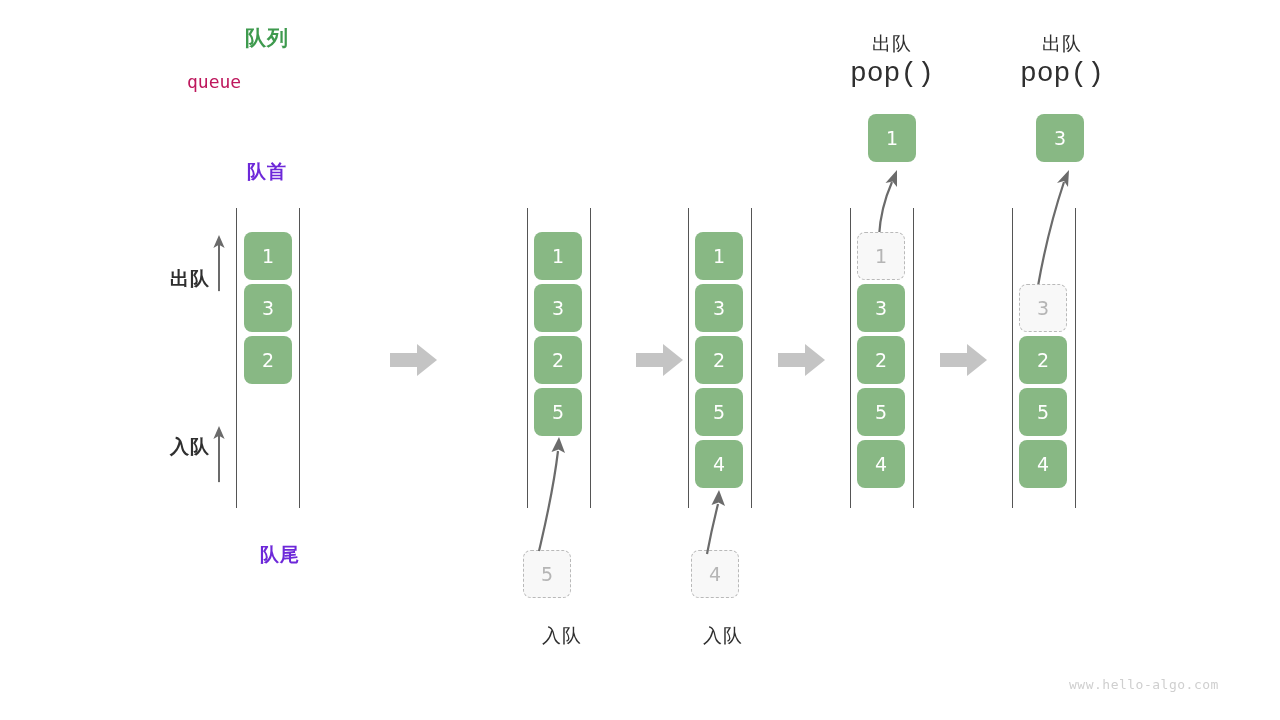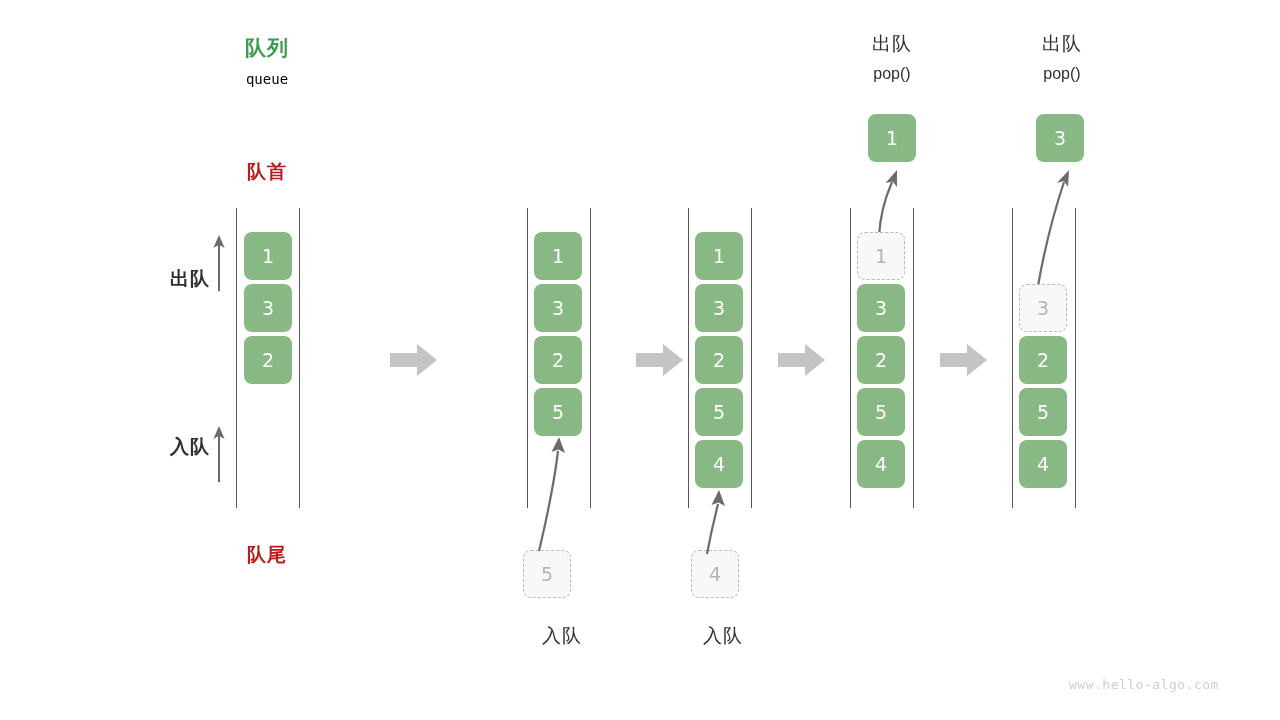--- a/index.html
+++ b/index.html
@@ -26,28 +26,27 @@
   
   .title-cn {
     font-size: 21px;
     font-weight: 700;
     color: #3e9a4e;
     text-align: center;
     letter-spacing: 1px;
   }
   .title-en {
     font-family: "DejaVu Sans Mono", "Liberation Mono", monospace;
-    font-size: 14px;
-    color: #000000;
-    text-align: center;
+    font-size: 18px;
+    color: #be185d;
   }
   .side-label {
     font-size: 19px;
     font-weight: 700;
-    color: #b91c1c;
+    color: #6d28d9;
     text-align: center;
     letter-spacing: 1px;
   }
   .op-label-cn {
     font-size: 19px;
     font-weight: 700;
     color: #2f2f2f;
     text-align: center;
     letter-spacing: 1px;
   }
@@ -57,22 +56,22 @@
     text-align: center;
     width: 160px;
   }
   .caption .cn {
     font-size: 19px;
     color: #2f2f2f;
     line-height: 30px;
     letter-spacing: 1px;
   }
   .caption .code {
-    font-family: Liberation Sans, sans-serif;
-    font-size: 16px;
+    font-family: Liberation Mono, monospace;
+    font-size: 28px;
     color: #2f2f2f;
     line-height: 32px;
   }
   .caption .code .arg { color: #3e9a4e; font-weight: 700; }
 
   
   .rail {
     background: #555555;
     width: 1.4px;
   }
@@ -112,25 +111,25 @@
     font-size: 13px;
     color: #cfcfcf;
     letter-spacing: 0.5px;
   }
 </style>
 </head>
 <body>
 
 <div class="stage">
 
-  <div class="abs title-cn" style="left:187px; top:34px; width:160px;">队列</div>
+  <div class="abs title-cn" style="left:187px; top:24px; width:160px;">队列</div>
   <div class="abs title-en" style="left:187px; top:71px; width:160px;">queue</div>
 
   <div class="abs side-label" style="left:187px; top:159px; width:160px;">队首</div>
-  <div class="abs side-label" style="left:187px; top:542px; width:160px;">队尾</div>
+  <div class="abs side-label" style="left:200px; top:542px; width:160px;">队尾</div>
 
   <div class="abs op-label-cn" style="left:140px; top:266px; width:70px; text-align:right;">出队</div>
   <svg class="abs dir-arrow" style="left:210px; top:233px;" width="18" height="64" viewBox="0 0 18 64">
     <line x1="9" y1="62" x2="9" y2="12" stroke="#6b6b6b" stroke-width="2.2"></line>
     <path d="M9 2 L15 16 L9 12.5 L3 16 Z" fill="#6b6b6b"></path>
   </svg>
 
   <div class="abs op-label-cn" style="left:140px; top:434px; width:70px; text-align:right;">入队</div>
   <svg class="abs dir-arrow" style="left:210px; top:424px;" width="18" height="64" viewBox="0 0 18 64">
     <line x1="9" y1="62" x2="9" y2="12" stroke="#6b6b6b" stroke-width="2.2"></line>

